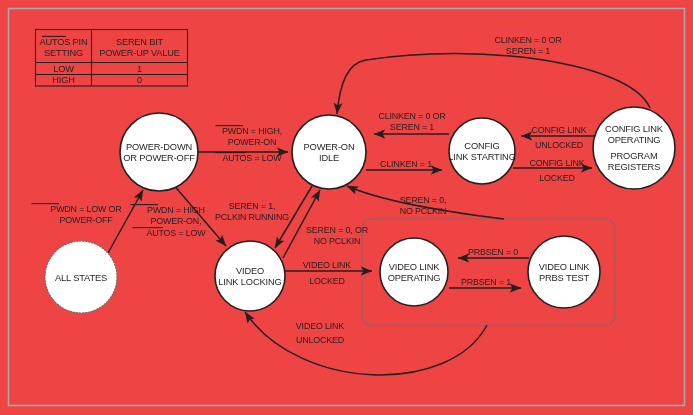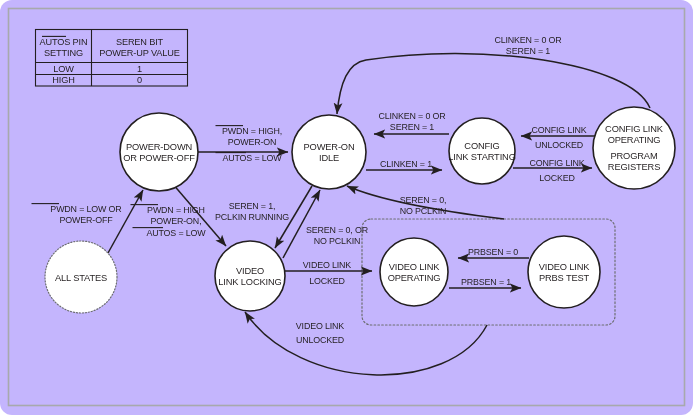--- a/index.html
+++ b/index.html
@@ -1,18 +1,18 @@
 <!DOCTYPE html>
 <html><head>
 <meta charset="utf-8">
 <style>
   html,body{margin:0;padding:0;background:#ffffff;}
   body{width:693px;height:415px;overflow:hidden;
        font-family:"Liberation Sans","DejaVu Sans",sans-serif;}
-  #figure{position:relative;width:693px;height:415px;background:#c4b5fd;border-radius:12px;}
+  #figure{position:relative;width:693px;height:415px;background:#ef4444;}
   svg{display:block;}
   .node-circle{fill:#ffffff;stroke:#231f20;stroke-width:1.6;}
   .node-circle-dotted{fill:#ffffff;stroke:#6d6e71;stroke-width:1.2;
        stroke-dasharray:1.1 1.9;stroke-linecap:round;}
   .group-box{fill:none;stroke:#6d6e71;stroke-width:1.2;
        stroke-dasharray:1.6 2.2;stroke-linecap:round;}
   .edge{fill:none;stroke:#231f20;stroke-width:1.5;}
   .frame{fill:none;stroke:#a7a9ac;stroke-width:1.6;}
   .tbl-line{stroke:#231f20;stroke-width:1.1;fill:none;}
   .ovl{stroke:#231f20;stroke-width:1.1;}

